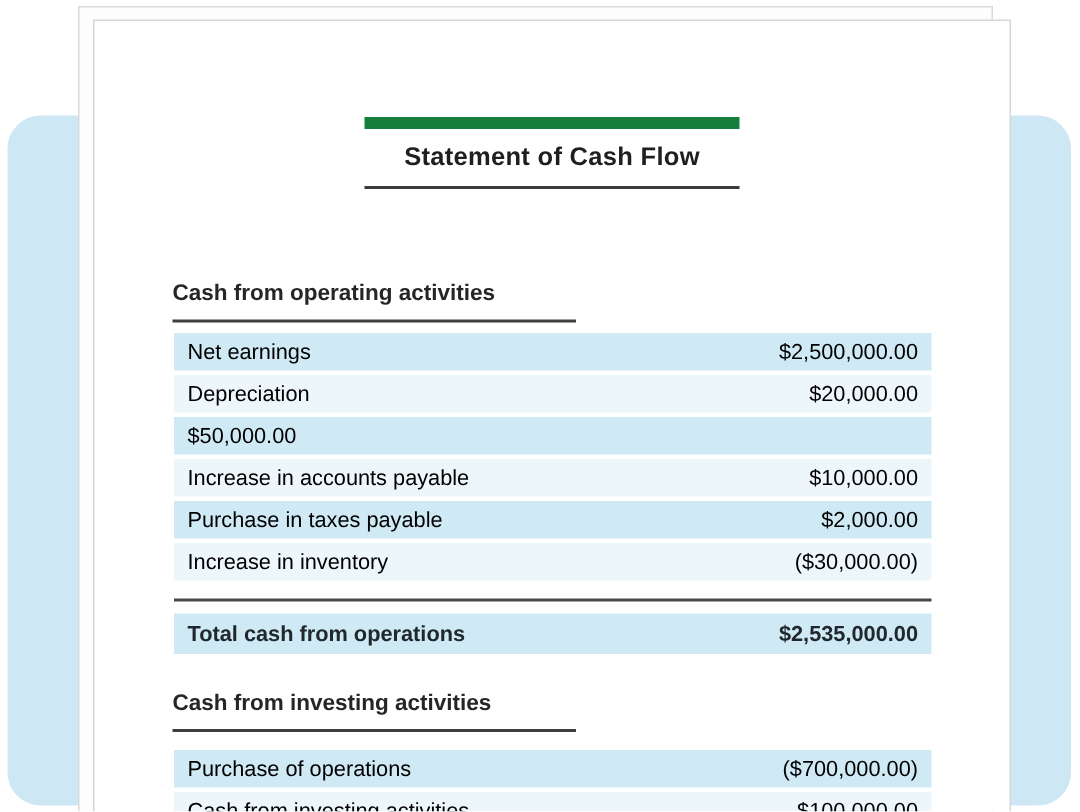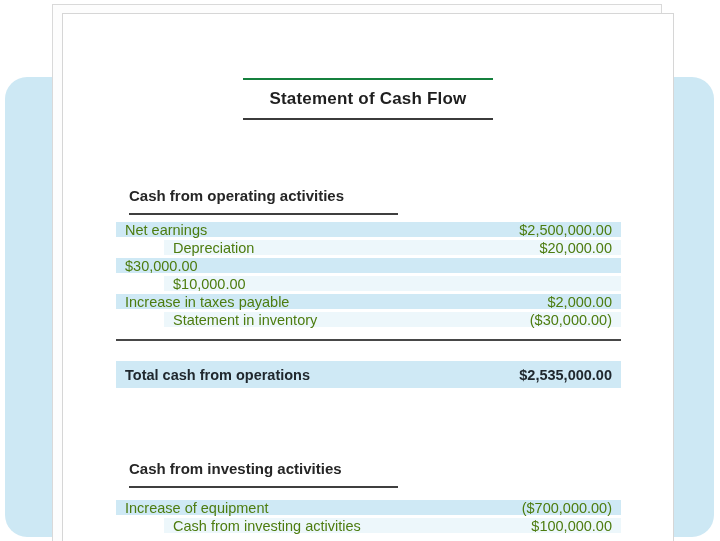--- a/index.html
+++ b/index.html
@@ -15,47 +15,47 @@
   .back-sheet{
     left:52px;top:4px;width:608px;height:600px;
     background:#fdfdfd;border:1px solid #d9d9d9;
   }
   .front-sheet{
     left:62px;top:13px;width:610px;height:600px;
     border:1px solid #d6d6d6;
   }
   .title-wrap{
     position:absolute;left:180px;top:64px;width:250px;
-    border-top:2px solid #15803d;border-bottom:2px solid #3b3b3b;
+    border-top:8px solid #15803d;border-bottom:2px solid #3b3b3b;
     padding:9px 0;text-align:center;
   }
   .title-wrap .title{
     font-size:17px;line-height:20px;font-weight:bold;color:#1f1f1f;
     letter-spacing:.2px;
   }
   .section-heading{
-    position:absolute;left:66px;width:269px;
+    position:absolute;left:52px;width:269px;
     font-size:15px;line-height:18px;font-weight:bold;color:#262626;
     padding-bottom:8px;border-bottom:2px solid #3f3f3f;
   }
   .heading-operating{top:173px;}
   .heading-investing{top:446px;}
   .table{position:absolute;left:53px;width:505px;}
   .table-operating{top:208px;}
   .table-investing{top:486px;}
   .row{
-    height:15px;margin-bottom:3px;display:flex;align-items:center;
+    height:25px;margin-bottom:3px;display:flex;align-items:center;
     justify-content:space-between;padding:0 9px;box-sizing:border-box;
-    font-size:14.5px;color:#4d7c0f;
+    font-size:14.5px;color:#000000;
   }
   .row.blue{background:#cfe9f5;}
-  .row.pale{background:#edf7fb;margin-left:48px;}
+  .row.pale{background:#edf7fb;}
   .divider{height:2px;background:#474747;margin-top:12px;}
   .row.total{
-    margin-top:20px;height:27px;font-weight:bold;color:#20282e;
+    margin-top:8px;height:27px;font-weight:bold;color:#20282e;
     background:#cfe9f5;
   }
   .amount{white-space:nowrap;}
 </style>
 </head>
 <body>
 
 <div class="canvas">
 
   <div class="backdrop"></div>
@@ -73,47 +73,48 @@
     <div class="table table-operating">
       <div class="row blue">
         <span class="label">Net earnings</span>
         <span class="amount">$2,500,000.00</span>
       </div>
       <div class="row pale">
         <span class="label">Depreciation</span>
         <span class="amount">$20,000.00</span>
       </div>
       <div class="row blue">
-        <span class="amount">$30,000.00</span>
+        <span class="amount">$50,000.00</span>
       </div>
       <div class="row pale">
+        <span class="label">Increase in accounts payable</span>
         <span class="amount">$10,000.00</span>
       </div>
       <div class="row blue">
-        <span class="label">Increase in taxes payable</span>
+        <span class="label">Purchase in taxes payable</span>
         <span class="amount">$2,000.00</span>
       </div>
       <div class="row pale">
-        <span class="label">Statement in inventory</span>
+        <span class="label">Increase in inventory</span>
         <span class="amount">($30,000.00)</span>
       </div>
 
       <div class="divider"></div>
 
       <div class="row total">
         <span class="label">Total cash from operations</span>
         <span class="amount">$2,535,000.00</span>
       </div>
     </div>
 
     <div class="section-heading heading-investing">Cash from investing activities</div>
 
     <div class="table table-investing">
       <div class="row blue">
-        <span class="label">Increase of equipment</span>
+        <span class="label">Purchase of operations</span>
         <span class="amount">($700,000.00)</span>
       </div>
       <div class="row pale">
         <span class="label">Cash from investing activities</span>
         <span class="amount">$100,000.00</span>
       </div>
     </div>
 
   </div>
 </div>

